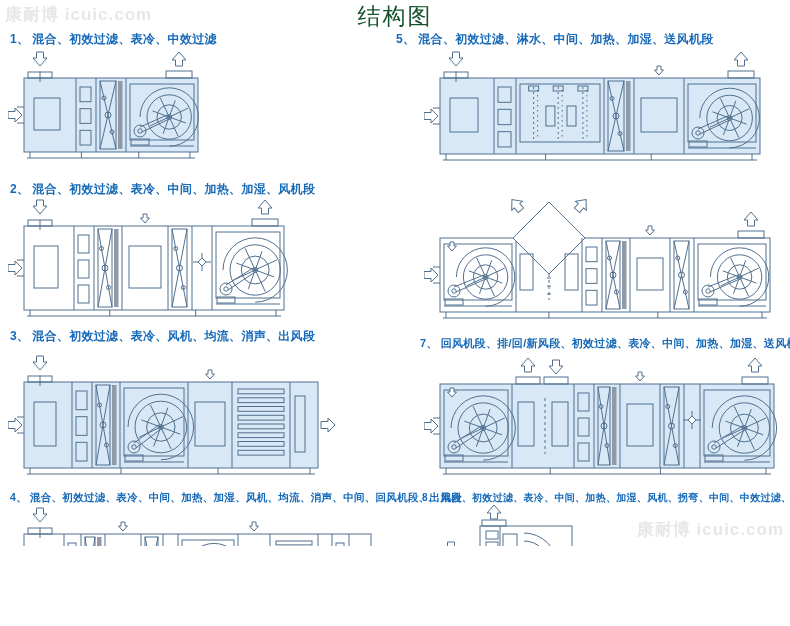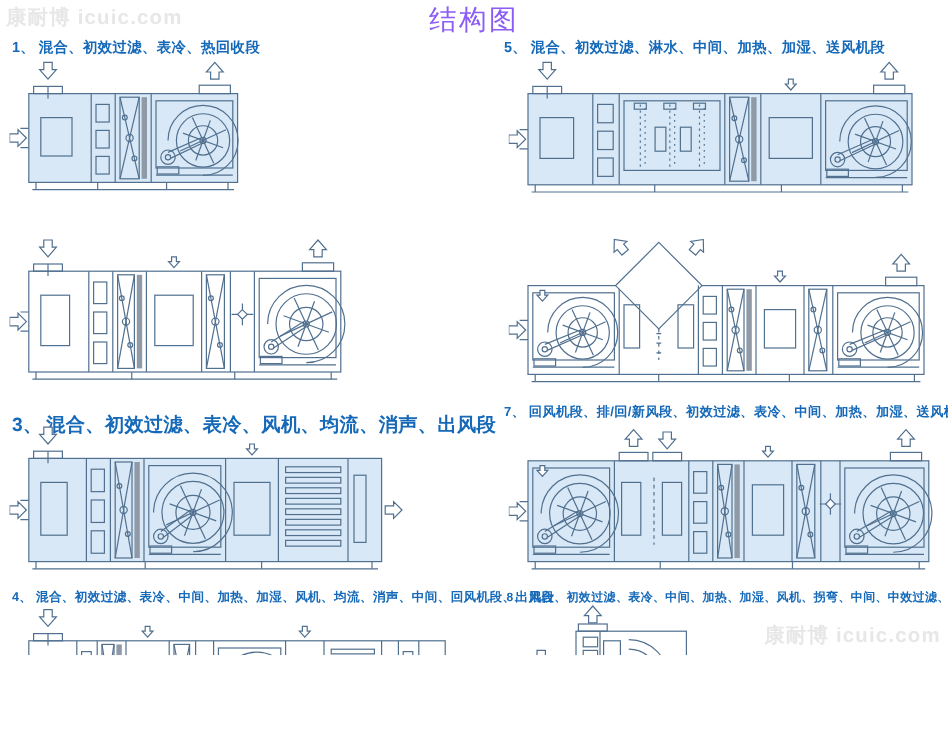--- a/index.html
+++ b/index.html
@@ -1,36 +1,36 @@
 <!DOCTYPE html>
 <html><head>
 <meta charset="utf-8">
 <style>
   html,body{margin:0;padding:0;background:#fff;}
   .page{position:relative;width:790px;height:546px;background:#ffffff;overflow:hidden;
         font-family:"Liberation Sans",sans-serif;}
   .title{position:absolute;top:1px;left:0;right:0;text-align:center;
-         font-family:"DejaVu Serif",serif;font-size:23px;color:#8b5cf6;letter-spacing:2px;}
+         font-family:"DejaVu Serif",serif;font-size:23px;color:#14532d;letter-spacing:2px;}
   .wm{position:absolute;font-weight:700;font-size:17px;color:#e7e7e7;letter-spacing:1px;}
   .wm-top{left:5px;top:3px;}
   .wm-bottom{right:6px;bottom:5px;}
   .dlabel{position:absolute;white-space:nowrap;font-weight:700;color:#1569b8;letter-spacing:0.3px;}
   .dlabel .pfx{margin-right:3px;}
   .dsvg{position:absolute;}
   svg{display:block;}
 </style>
 </head>
 <body>
 
 <div class="page">
   <div class="wm wm-top">康耐博 icuic.com</div>
   <div class="title">结构图</div>
 
   <div class="dlabel" style="left:10px;top:31px;font-size:12px">
-    <span class="pfx">1、</span><span>混合、初效过滤、表冷、热回收段</span>
+    <span class="pfx">1、</span><span>混合、初效过滤、表冷、中效过滤</span>
   </div>
   <div class="dsvg" style="left:8px;top:50px" id="dsvg-0">
       <svg width="215" height="116" viewBox="0 0 215 116" fill="none" stroke="#51708f" stroke-width="1">
         <polygon fill="#fff" points="14,65 7,58 7,61.5 0,61.5 0,68.5 7,68.5 7,72"></polygon>
         <line x1="9" y1="57" x2="22" y2="57"></line>
         <line x1="9" y1="73" x2="22" y2="73"></line>
         <rect x="16" y="28" width="174" height="74" fill="#d8e8f6"></rect>
         <rect x="26" y="48" width="26" height="32"></rect>
         <rect x="20" y="22" width="24" height="6"></rect>
         <polygon fill="#fff" points="32,16 25,8 28.5,8 28.5,2 35.5,2 35.5,8 39,8"></polygon>
@@ -66,20 +66,23 @@
         <rect x="158" y="21" width="26" height="7"></rect>
         <polygon fill="#fff" points="171,2 164,10 167.5,10 167.5,16 174.5,16 174.5,10 178,10"></polygon>
         <line x1="19" y1="108" x2="187" y2="108"></line>
         <line x1="22.0" y1="102" x2="22.0" y2="108"></line>
         <line x1="73.4" y1="102" x2="73.4" y2="108"></line>
         <line x1="130.8" y1="102" x2="130.8" y2="108"></line>
         <line x1="182.0" y1="102" x2="182.0" y2="108"></line>
       </svg>
     </div>
 
+  <div class="dlabel" style="left:10px;top:181px;font-size:12px">
+    <span class="pfx">2、</span><span>混合、初效过滤、表冷、中间、加热、加湿、风机段</span>
+  </div>
   <div class="dsvg" style="left:8px;top:198px" id="dsvg-1">
       <svg width="305" height="126" viewBox="0 0 305 126" fill="none" stroke="#51708f" stroke-width="1">
         <polygon fill="#fff" points="14,70 7,63 7,66.5 0,66.5 0,73.5 7,73.5 7,77"></polygon>
         <line x1="9" y1="62" x2="22" y2="62"></line>
         <line x1="9" y1="78" x2="22" y2="78"></line>
         <rect x="16" y="28" width="260" height="84" fill="#ffffff"></rect>
         <rect x="26" y="48" width="24" height="42"></rect>
         <rect x="20" y="22" width="24" height="6"></rect>
         <polygon fill="#fff" points="32,16 25,8 28.5,8 28.5,2 35.5,2 35.5,8 39,8"></polygon>
         <line x1="32" y1="22" x2="32" y2="32"></line>
@@ -128,21 +131,21 @@
         <rect x="244" y="21" width="26" height="7"></rect>
         <polygon fill="#fff" points="257,2 250,10 253.5,10 253.5,16 260.5,16 260.5,10 264,10"></polygon>
         <line x1="19" y1="118" x2="273" y2="118"></line>
         <line x1="22.0" y1="112" x2="22.0" y2="118"></line>
         <line x1="101.8" y1="112" x2="101.8" y2="118"></line>
         <line x1="187.6" y1="112" x2="187.6" y2="118"></line>
         <line x1="268.0" y1="112" x2="268.0" y2="118"></line>
       </svg>
     </div>
 
-  <div class="dlabel" style="left:10px;top:344px;font-size:16px">
+  <div class="dlabel" style="left:10px;top:328px;font-size:12px">
     <span class="pfx">3、</span><span>混合、初效过滤、表冷、风机、均流、消声、出风段</span>
   </div>
   <div class="dsvg" style="left:8px;top:354px" id="dsvg-2">
       <svg width="340" height="128" viewBox="0 0 340 128" fill="none" stroke="#51708f" stroke-width="1">
         <polygon fill="#fff" points="14,71 7,64 7,67.5 0,67.5 0,74.5 7,74.5 7,78"></polygon>
         <line x1="9" y1="63" x2="22" y2="63"></line>
         <line x1="9" y1="79" x2="22" y2="79"></line>
         <rect x="16" y="28" width="294" height="86" fill="#d8e8f6"></rect>
         <rect x="26" y="48" width="22" height="44"></rect>
         <rect x="20" y="22" width="24" height="6"></rect>
@@ -275,21 +278,21 @@
         <rect x="346" y="42" width="10" height="42"></rect>
         <line x1="19" y1="106" x2="360" y2="106"></line>
         <line x1="22.0" y1="100" x2="22.0" y2="106"></line>
         <line x1="130.5" y1="100" x2="130.5" y2="106"></line>
         <line x1="245.0" y1="100" x2="245.0" y2="106"></line>
         <line x1="355.0" y1="100" x2="355.0" y2="106"></line>
         <polygon fill="#fff" points="380,64 373,57 373,60.5 366,60.5 366,67.5 373,67.5 373,71"></polygon>
       </svg>
     </div>
 
-  <div class="dlabel" style="left:420px;top:31px;font-size:12px">
+  <div class="dlabel" style="left:396px;top:31px;font-size:12px">
     <span class="pfx">5、</span><span>混合、初效过滤、淋水、中间、加热、加湿、送风机段</span>
   </div>
   <div class="dsvg" style="left:424px;top:50px" id="dsvg-4">
       <svg width="352" height="118" viewBox="0 0 352 118" fill="none" stroke="#51708f" stroke-width="1">
         <polygon fill="#fff" points="14,66 7,59 7,62.5 0,62.5 0,69.5 7,69.5 7,73"></polygon>
         <line x1="9" y1="58" x2="22" y2="58"></line>
         <line x1="9" y1="74" x2="22" y2="74"></line>
         <rect x="16" y="28" width="320" height="76" fill="#d8e8f6"></rect>
         <rect x="26" y="48" width="28" height="34"></rect>
         <rect x="20" y="22" width="24" height="6"></rect>

